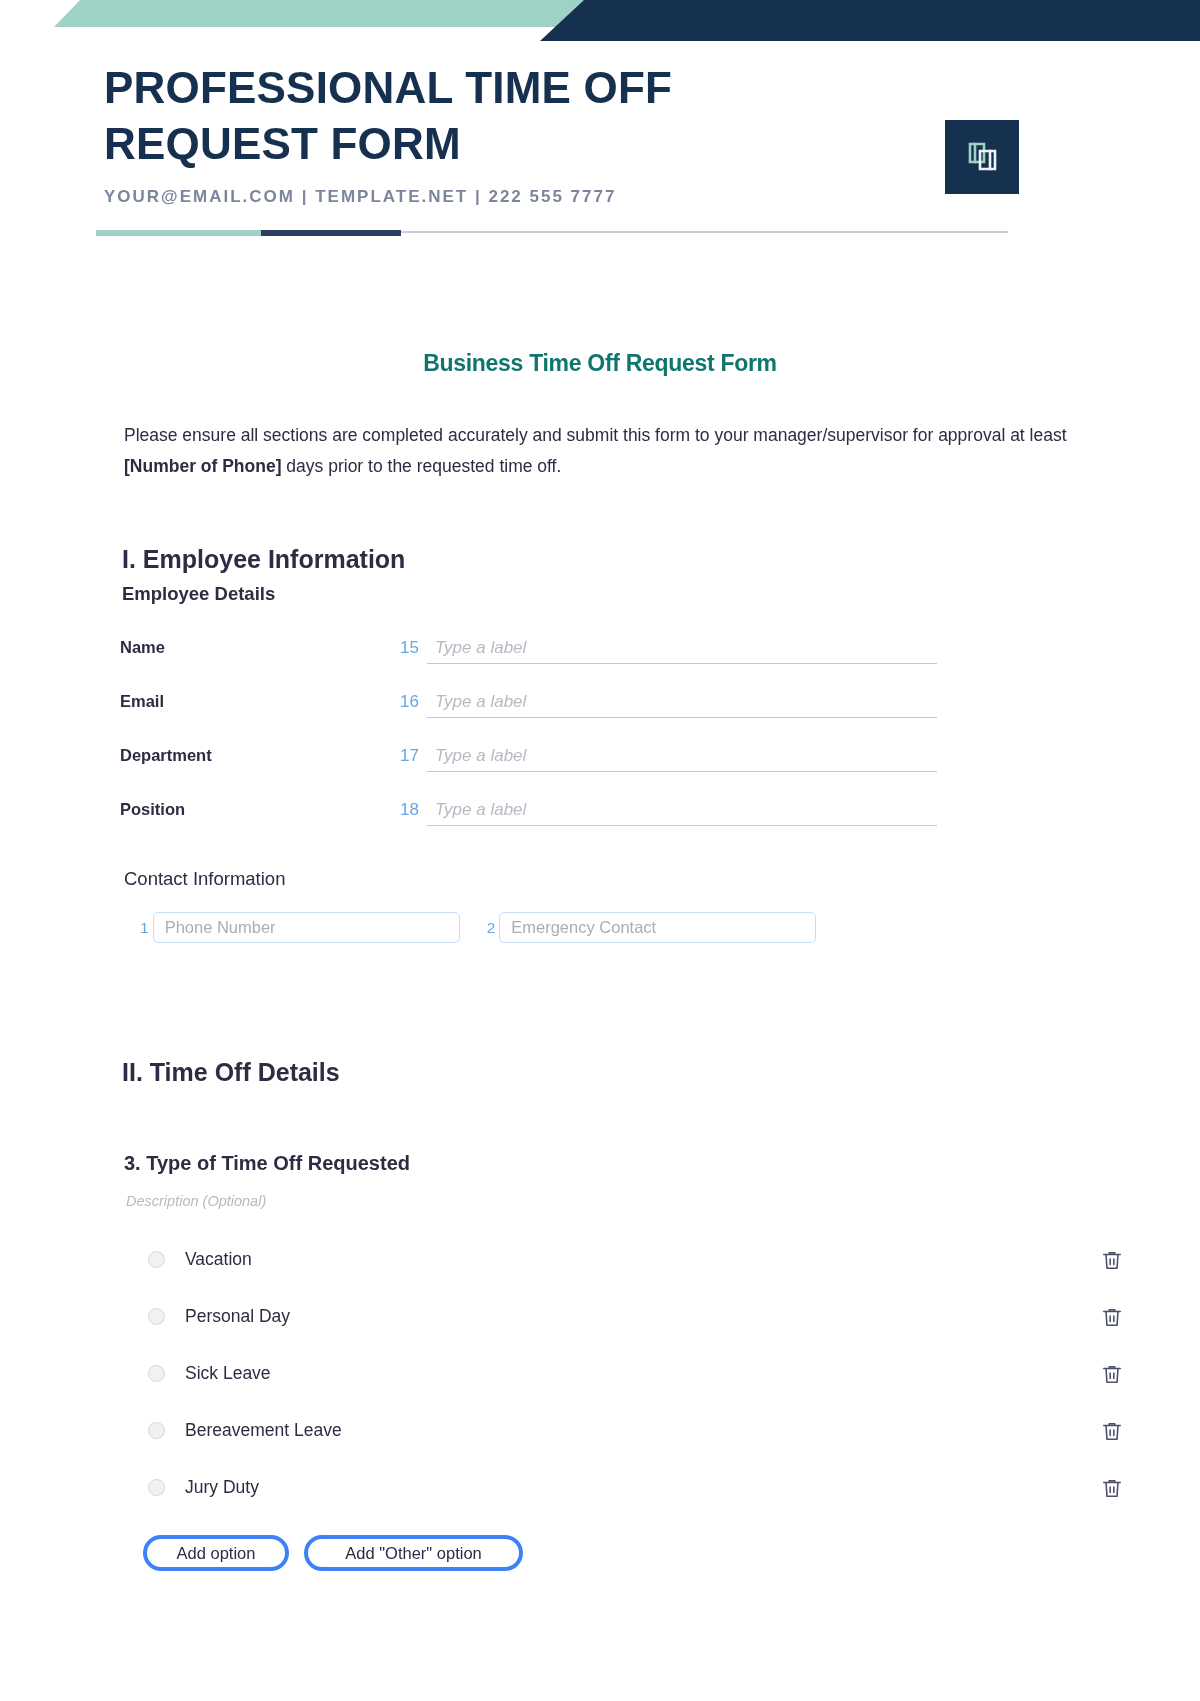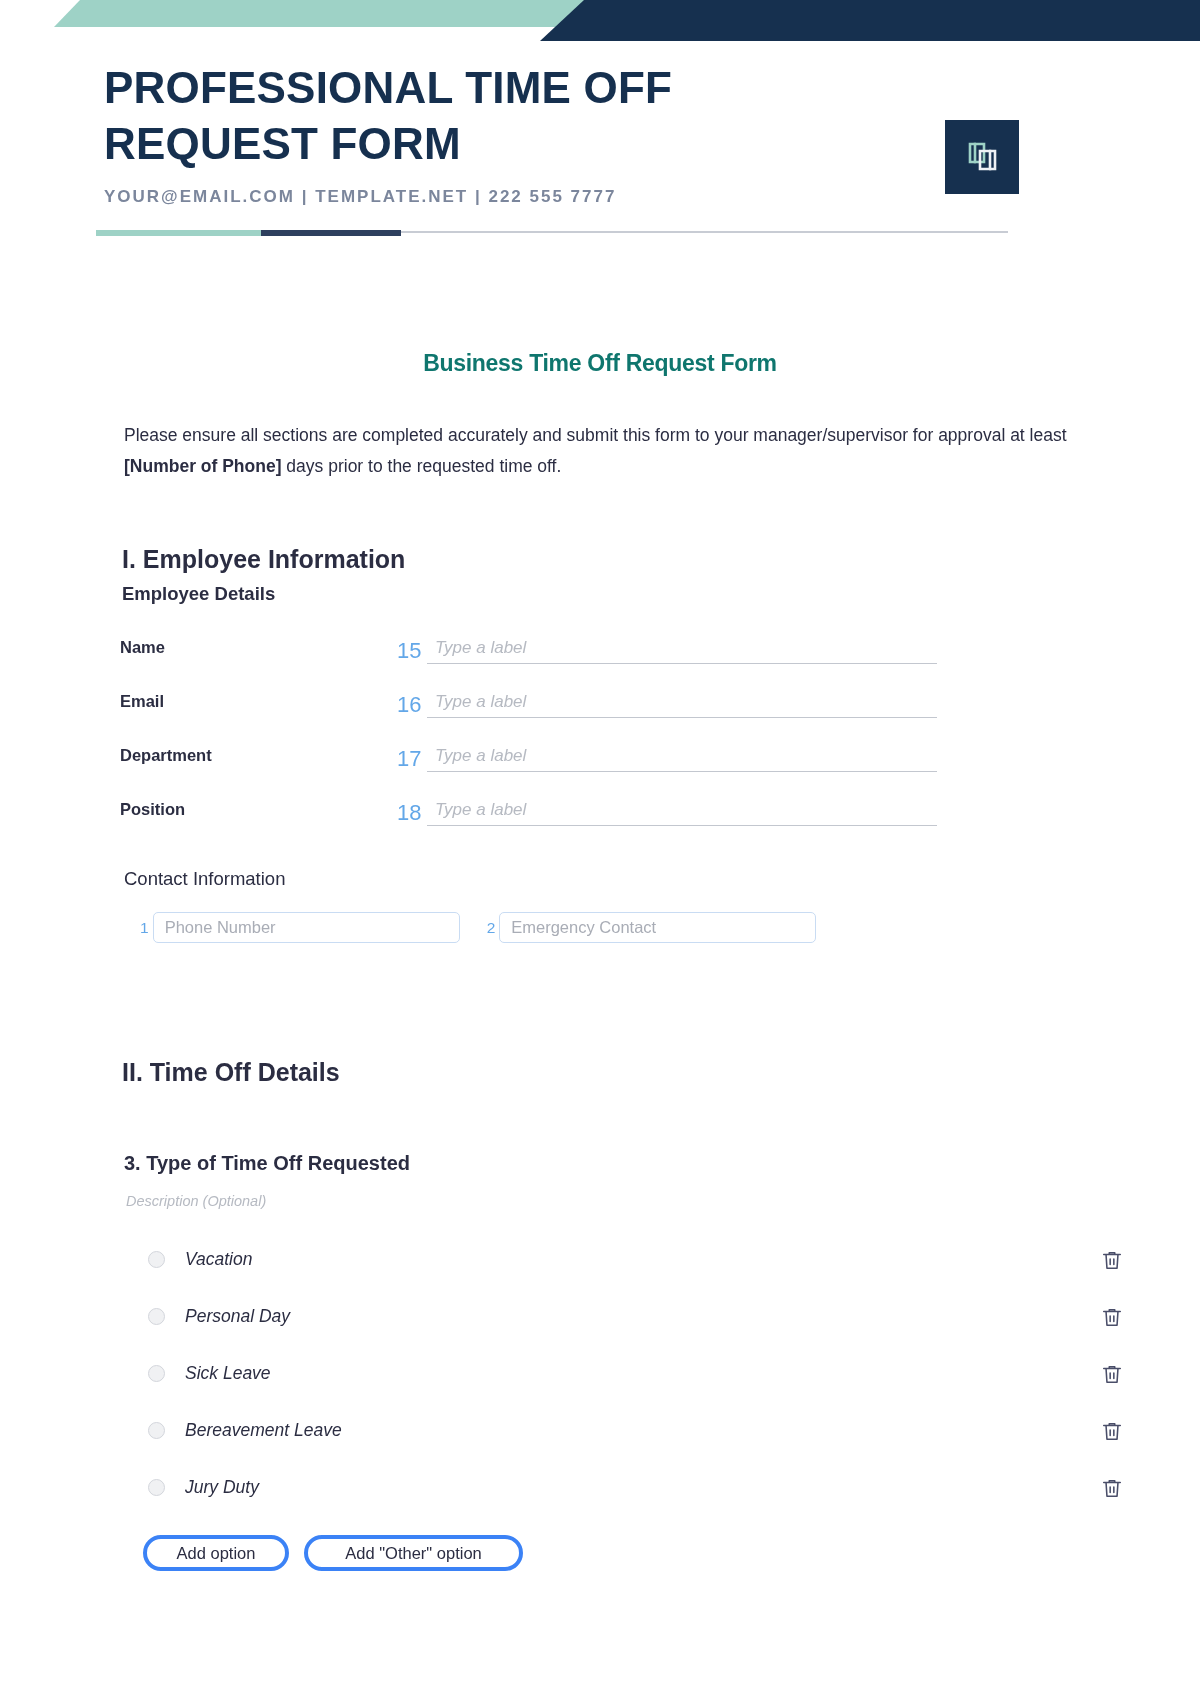--- a/index.html
+++ b/index.html
@@ -145,21 +145,21 @@
   .field-label {
     width: 277px;
     font-size: 16.5px;
     font-weight: 700;
     color: #2b2d42;
     padding-bottom: 4px;
   }
   .field-num {
     width: 30px;
     text-align: right;
-    font-size: 22px;
+    font-size: 17px;
     color: #63a7e8;
     padding-bottom: 4px;
     padding-right: 8px;
   }
   .field-input {
     width: 510px;
     border-bottom: 1.5px solid #c3c7cf;
     padding: 0 0 5px 8px;
     font-size: 17px;
     font-style: italic;
@@ -220,21 +220,20 @@
   }
 
   .options { margin-top: 22px; }
 
   .option-row {
     display: flex;
     align-items: center;
     height: 57px;
     padding-left: 148px;
     padding-right: 77px;
-    font-style: italic;
   }
   .radio {
     width: 17px;
     height: 17px;
     border-radius: 50%;
     border: 1px solid #d3d6dc;
     background: #f0f1f3;
     flex: none;
   }
   .option-label {

